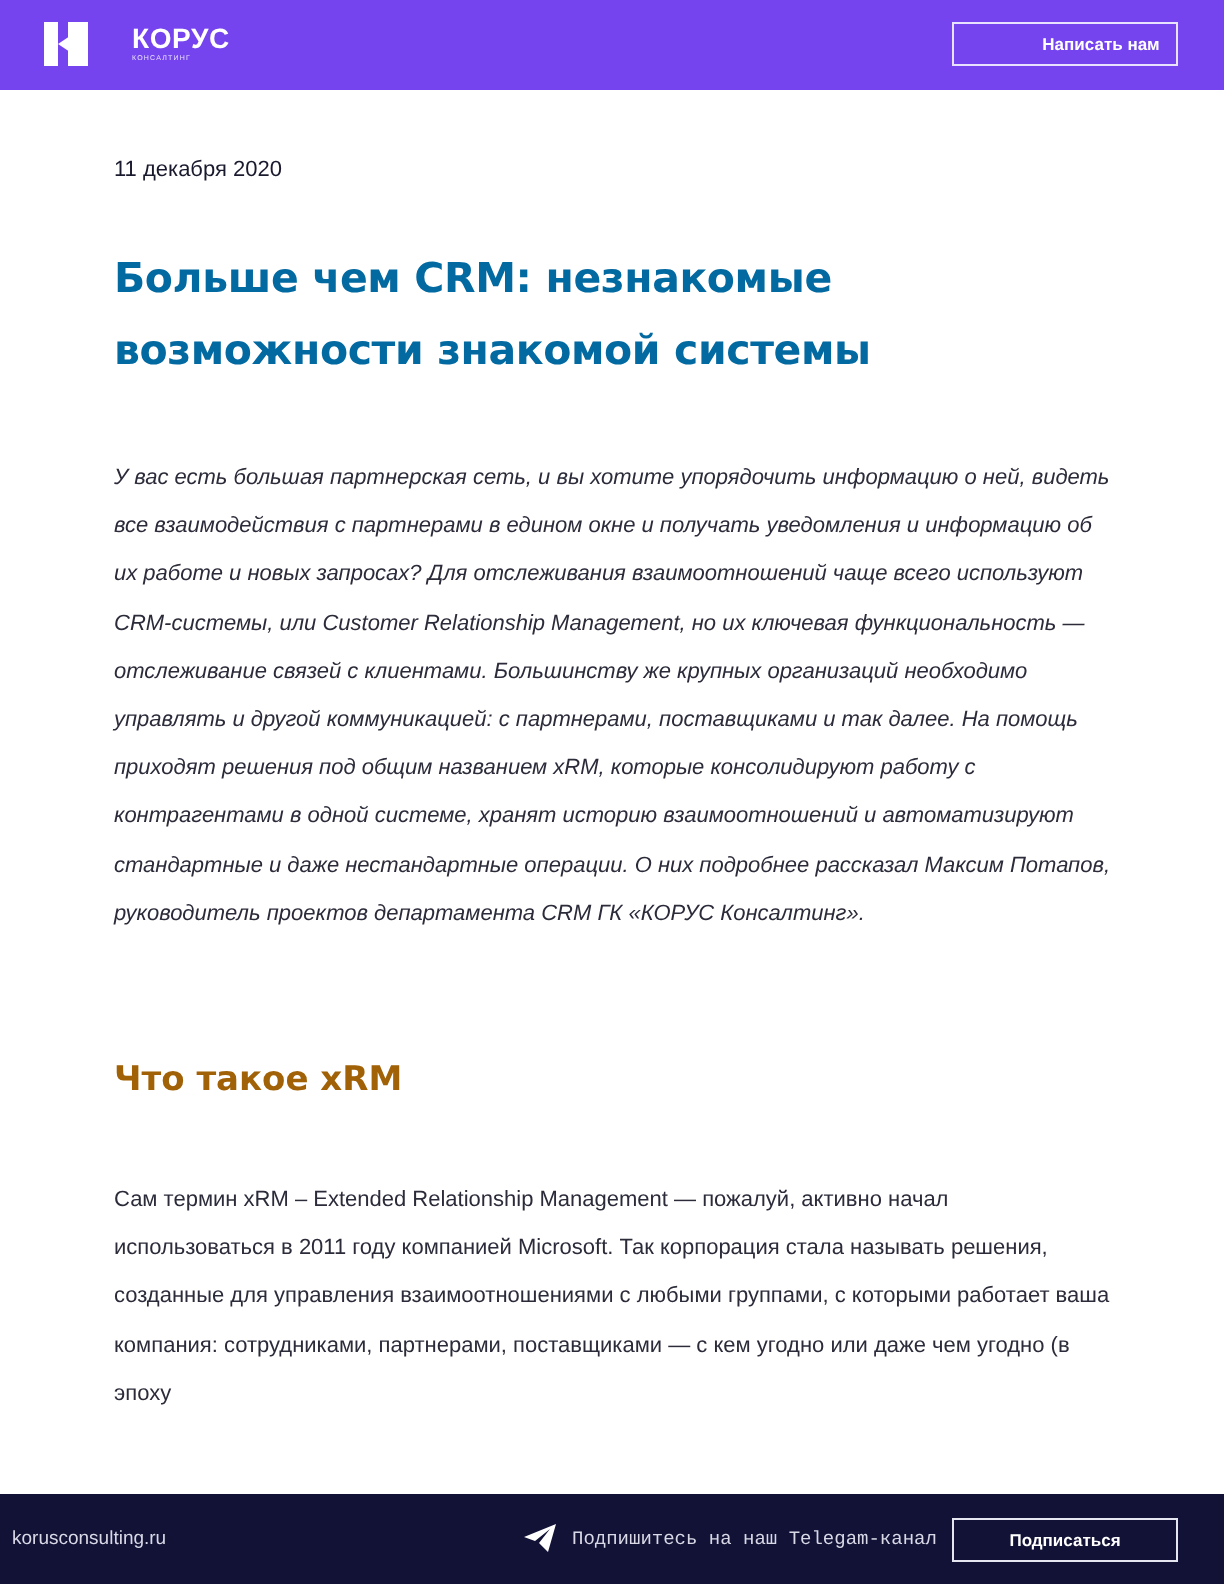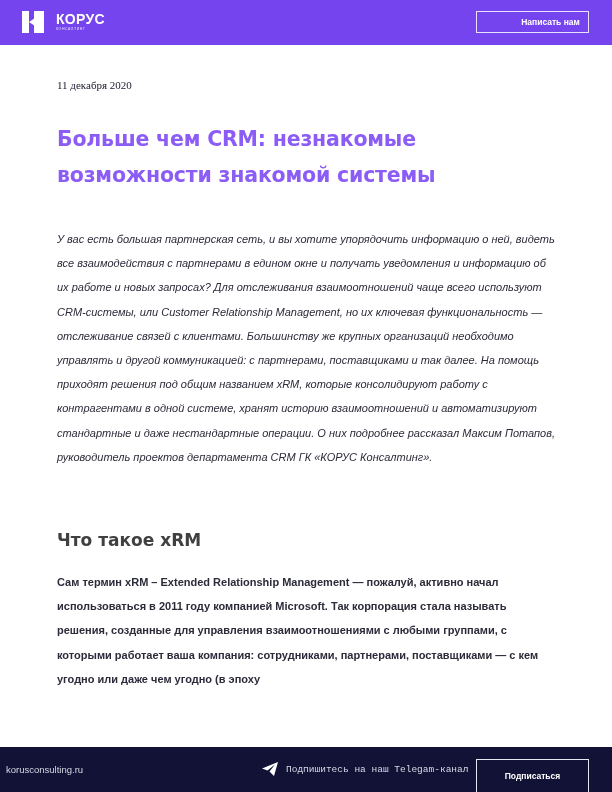--- a/index.html
+++ b/index.html
@@ -9,63 +9,63 @@
   .header {
     position: absolute; left: 0; top: 0; width: 612px; height: 45px;
     background: #7644ef;
   }
   .logo { position: absolute; left: 22px; top: 11px; display: flex; align-items: center; }
   .logo-mark { width: 22px; height: 22px; position: relative; }
   .logo-mark .bar-l { position: absolute; left: 0; top: 0; width: 7px; height: 22px; background: #fff; }
   .logo-mark .bar-r { position: absolute; right: 0; top: 0; width: 10px; height: 22px; background: #fff; }
   .logo-mark .notch { position: absolute; left: 7px; top: 7px; width: 6px; height: 8px; background: #fff;
     clip-path: polygon(0 50%, 100% 0, 100% 100%); }
-  .logo-text { margin-left: 12px; display: flex; flex-direction: column; }
+  .logo-text { margin-left: 22px; display: flex; flex-direction: column; }
   .logo-name { color: #fff; font-weight: bold; font-size: 14px; letter-spacing: 0.3px; line-height: 14px; }
   .logo-sub { color: #fff; font-size: 3.5px; letter-spacing: 0.6px; line-height: 6px; opacity: 0.85; }
 
   .btn-contact {
     position: absolute; left: 476px; top: 11px; width: 113px; height: 22px;
     border: 1px solid #e9e2ff; color: #fff; background: transparent;
     font-size: 8.5px; font-weight: bold; display: flex; align-items: center; justify-content: center;
     font-family: "Liberation Sans", sans-serif;
     padding-left: 36px;
   }
 
-  .date { position: absolute; left: 57px; top: 79px; font-size: 11px; color: #1a1a2e; font-family: Liberation Serif, serif; }
+  .date { position: absolute; left: 57px; top: 79px; font-size: 11px; color: #1a1a2e; }
 
   .title {
     position: absolute; left: 57px; top: 121px; width: 480px;
-    font-size: 20.5px; font-weight: bold; line-height: 36px; color: #8b5cf6;
+    font-size: 20.5px; font-weight: bold; line-height: 36px; color: #0369a1;
     font-family: "DejaVu Sans", sans-serif; letter-spacing: -0.2px;
   }
 
   .para {
     position: absolute; left: 57px; width: 500px;
     font-size: 11px; line-height: 24.2px; color: #2b2b3a;
     font-family: "Liberation Sans", sans-serif;
   }
   .para1 { top: 227px; font-style: italic; }
-  .para2 { top: 570px; font-weight: bold; }
+  .para2 { top: 588px; }
 
   .subhead {
     position: absolute; left: 57px; top: 530px;
-    font-size: 17px; font-weight: bold; color: #404040;
+    font-size: 17px; font-weight: bold; color: #a16207;
     font-family: "DejaVu Sans", sans-serif;
   }
 
   .footer {
     position: absolute; left: 0; top: 747px; width: 612px; height: 45px;
     background: #111236;
   }
   .footer-site { position: absolute; left: 6px; top: 764px; font-size: 9.5px; color: #d8d8e6; }
   .tg-icon { position: absolute; left: 262px; top: 762px; width: 16px; height: 14px; }
   .tg-text { position: absolute; left: 286px; top: 764px; font-size: 9.5px; color: #d8d8e6; font-family: Liberation Mono, monospace; }
   .btn-subscribe {
-    position: absolute; left: 476px; top: 759px; width: 113px; height: 34px;
+    position: absolute; left: 476px; top: 759px; width: 113px; height: 22px;
     border: 1px solid #e6e6f0; color: #fff; background: transparent;
     font-size: 8.5px; font-weight: bold; display: flex; align-items: center; justify-content: center;
     font-family: "Liberation Sans", sans-serif;
   }
 </style>
 </head>
 <body>
 
 <header class="header">
   <div class="logo">

